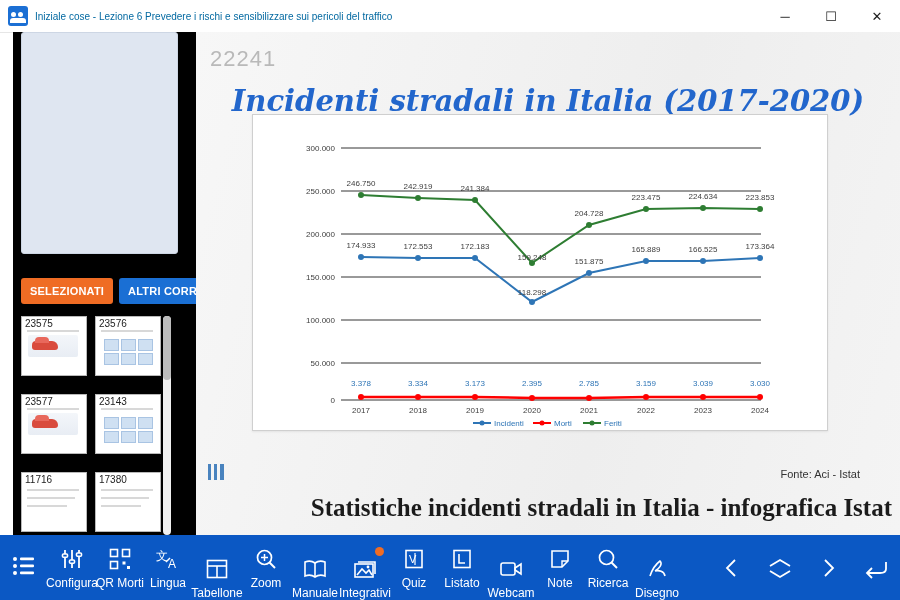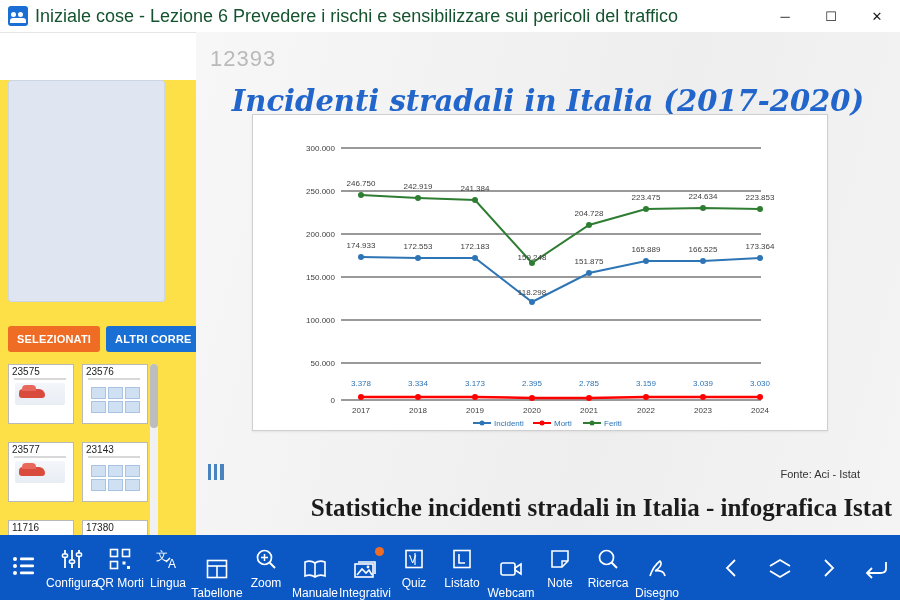--- a/index.html
+++ b/index.html
@@ -49,22 +49,22 @@
   }
   .title-icon:after {
     content: "";
     position: absolute;
     left: 2px; top: 12px;
     width: 16px; height: 5px;
     border-radius: 3px 3px 0 0;
     background: #ffffff;
   }
   .title-text {
-    font-size: 18px;
-    color: #14532d;
+    font-size: 10px;
+    color: #0369a1;
     white-space: nowrap;
     overflow: hidden;
   }
   .win-btns {
     position: absolute;
     right: 0; top: 0;
     height: 32px;
     display: flex;
   }
   .win-btn {
@@ -72,24 +72,23 @@
     display: flex;
     align-items: center;
     justify-content: center;
     font-size: 13px;
     color: #1b1b1b;
   }
 
   
   .left-panel {
     position: absolute;
-    left: 0; top: 32px;
+    left: 13px; top: 32px;
     width: 196px; height: 503px;
-    background: #fde047;
-    margin-top: 48px;
+    background: #000000;
   }
   .preview-box {
     position: absolute;
     left: 8px; top: 0px;
     width: 155px; height: 220px;
     background: #dfe6f1;
     border: 1px solid #cdd6e4;
     border-radius: 3px;
   }
   .btn-row {
@@ -386,21 +385,21 @@
       </div>
     </div>
 
     <div class="thumb-scrollbar">
       <div class="thumb-knob"></div>
     </div>
   </div>
 
   <div class="slide">
     <div class="slide-inner">
-      <div class="slide-code">12393</div>
+      <div class="slide-code">22241</div>
       <div class="slide-title">Incidenti stradali in Italia (2017-2020)</div>
 
       <div class="chart-card">
         <svg class="chart-svg" width="572" height="313" viewBox="0 0 572 313">
 
           <rect x="0" y="0" width="572" height="313" fill="#ffffff"></rect>
 
           <g font-family="Liberation Sans, sans-serif" font-size="8" fill="#404040">
             <text x="82" y="36" text-anchor="end">300.000</text>
             <text x="82" y="79" text-anchor="end">250.000</text>

